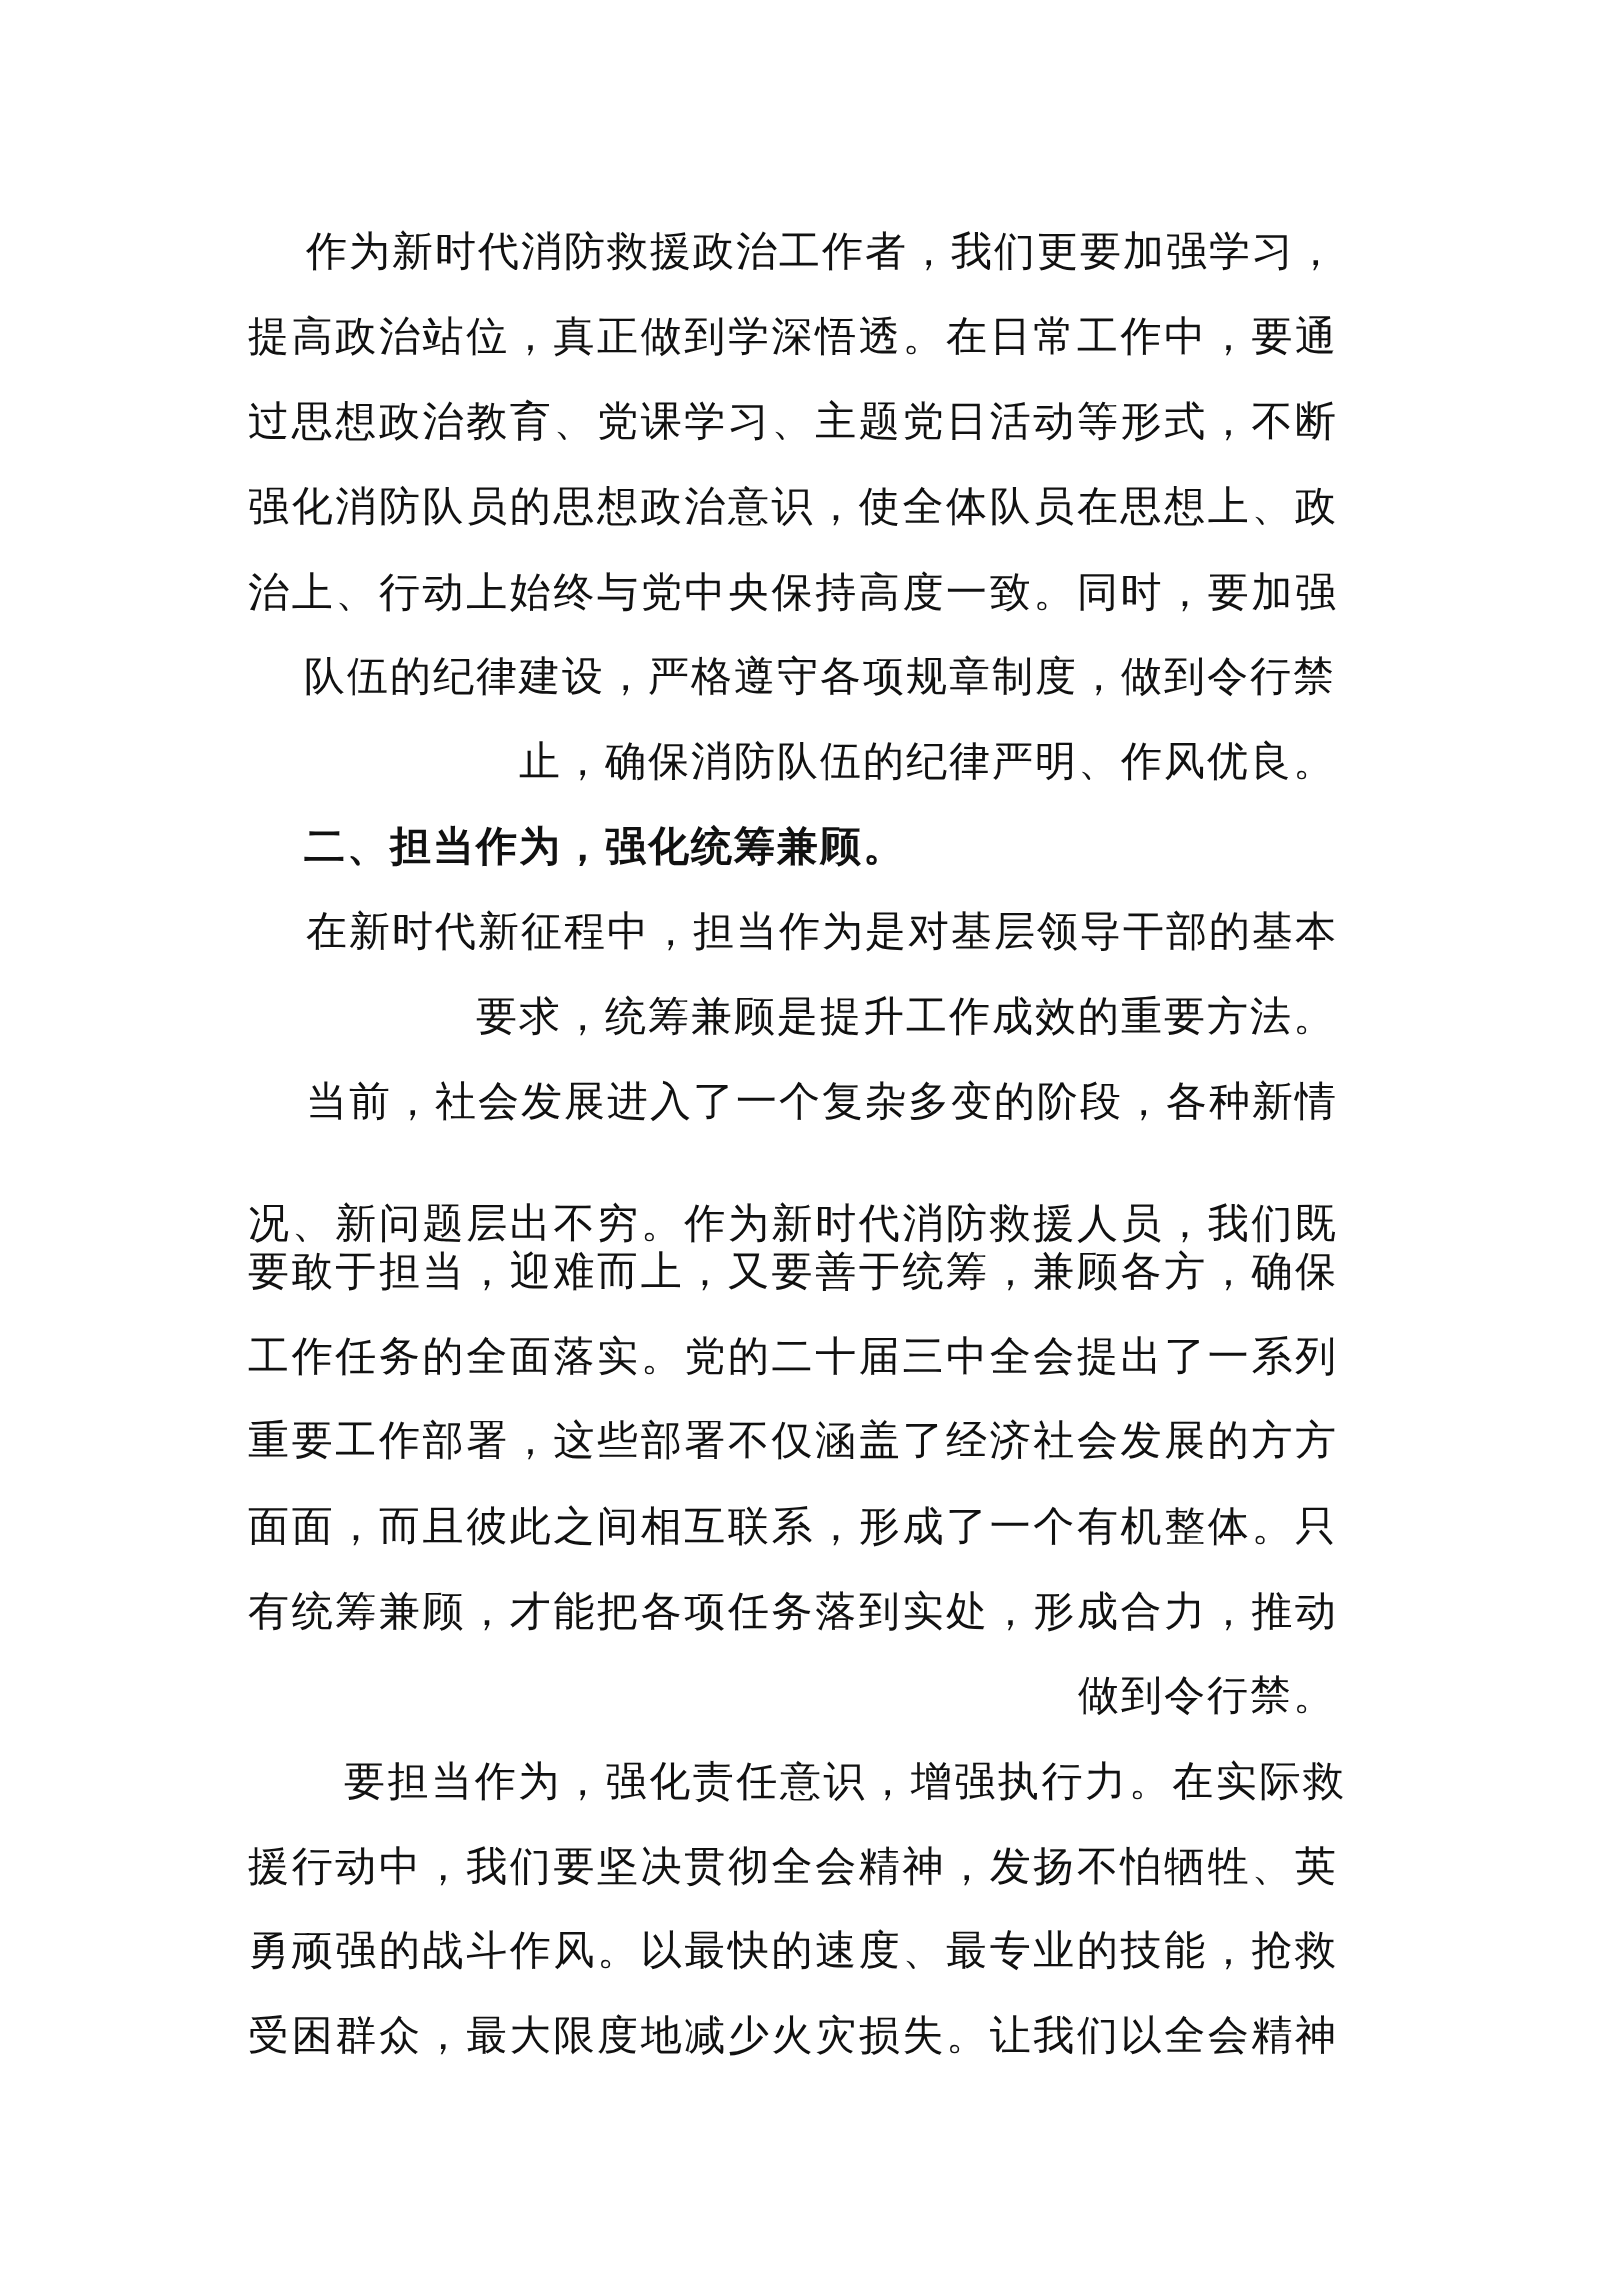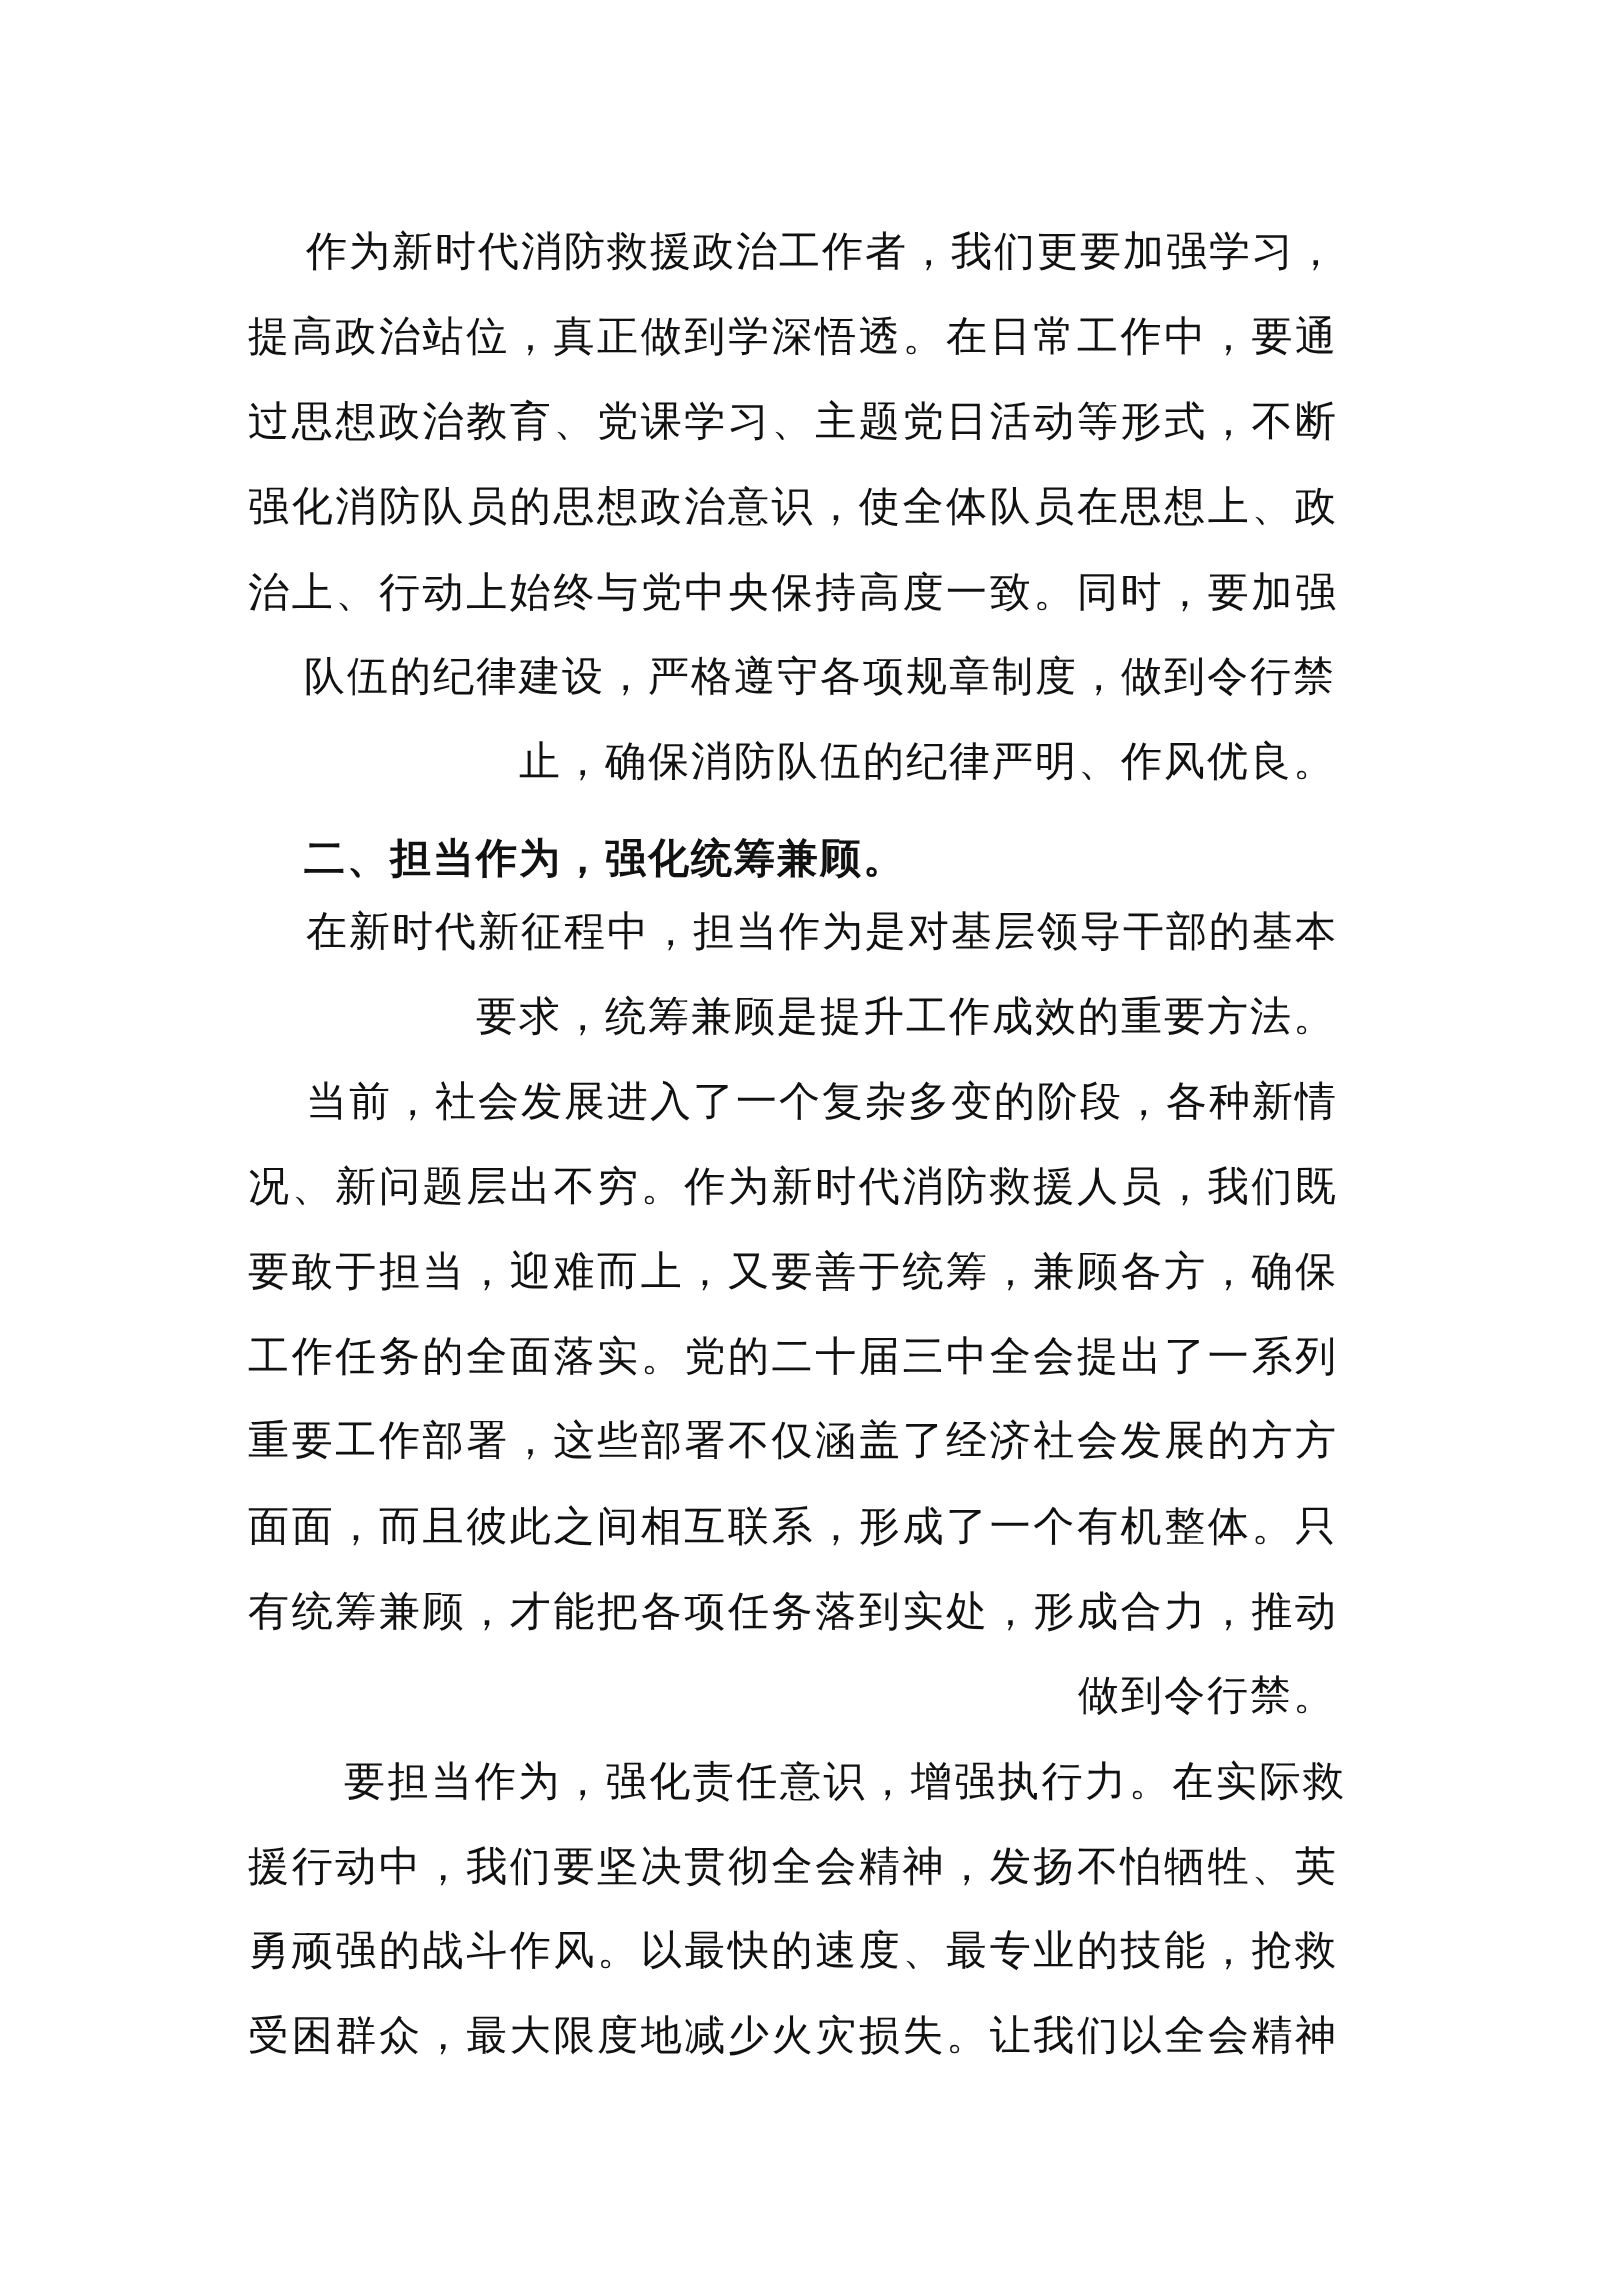--- a/index.html
+++ b/index.html
@@ -49,42 +49,41 @@
     left: 344px;
     width: 1000px;
   }
   .line.heading {
     left: 304px;
     width: auto;
     font-family: "DejaVu Sans", "Liberation Sans", sans-serif;
     font-weight: bold;
     letter-spacing: 2px;
     text-align: left;
-    margin-top: 12px;
   }
 </style>
 </head>
 <body>
 
 <div class="page">
   <div class="line full indent" style="top:222px">作为新时代消防救援政治工作者，我们更要加强学习，</div>
   <div class="line full" style="top:307px">提高政治站位，真正做到学深悟透。在日常工作中，要通</div>
   <div class="line full" style="top:392px">过思想政治教育、党课学习、主题党日活动等形式，不断</div>
   <div class="line full" style="top:477px">强化消防队员的思想政治意识，使全体队员在思想上、政</div>
   <div class="line full" style="top:563px">治上、行动上始终与党中央保持高度一致。同时，要加强</div>
   <div class="line short" style="top:647px">队伍的纪律建设，严格遵守各项规章制度，做到令行禁</div>
   <div class="line short" style="top:732px">止，确保消防队伍的纪律严明、作风优良。</div>
 
   <div class="line heading" style="top:817px">二、担当作为，强化统筹兼顾。</div>
 
   <div class="line full indent" style="top:902px">在新时代新征程中，担当作为是对基层领导干部的基本</div>
   <div class="line short" style="top:987px">要求，统筹兼顾是提升工作成效的重要方法。</div>
 
   <div class="line full indent" style="top:1072px">当前，社会发展进入了一个复杂多变的阶段，各种新情</div>
-  <div class="line full" style="top:1157px">况、新问题层出不穷。作为新时代消防救援人员，我们既</div>
+  <div class="line full" style="top:1194px">况、新问题层出不穷。作为新时代消防救援人员，我们既</div>
   <div class="line full" style="top:1242px">要敢于担当，迎难而上，又要善于统筹，兼顾各方，确保</div>
   <div class="line full" style="top:1327px">工作任务的全面落实。党的二十届三中全会提出了一系列</div>
   <div class="line full" style="top:1411px">重要工作部署，这些部署不仅涵盖了经济社会发展的方方</div>
   <div class="line full" style="top:1497px">面面，而且彼此之间相互联系，形成了一个有机整体。只</div>
   <div class="line full" style="top:1582px">有统筹兼顾，才能把各项任务落到实处，形成合力，推动</div>
   <div class="line short" style="top:1666px">做到令行禁。</div>
 
   <div class="line full indent-wide" style="top:1752px">要担当作为，强化责任意识，增强执行力。在实际救</div>
   <div class="line full" style="top:1837px">援行动中，我们要坚决贯彻全会精神，发扬不怕牺牲、英</div>
   <div class="line full" style="top:1921px">勇顽强的战斗作风。以最快的速度、最专业的技能，抢救</div>

